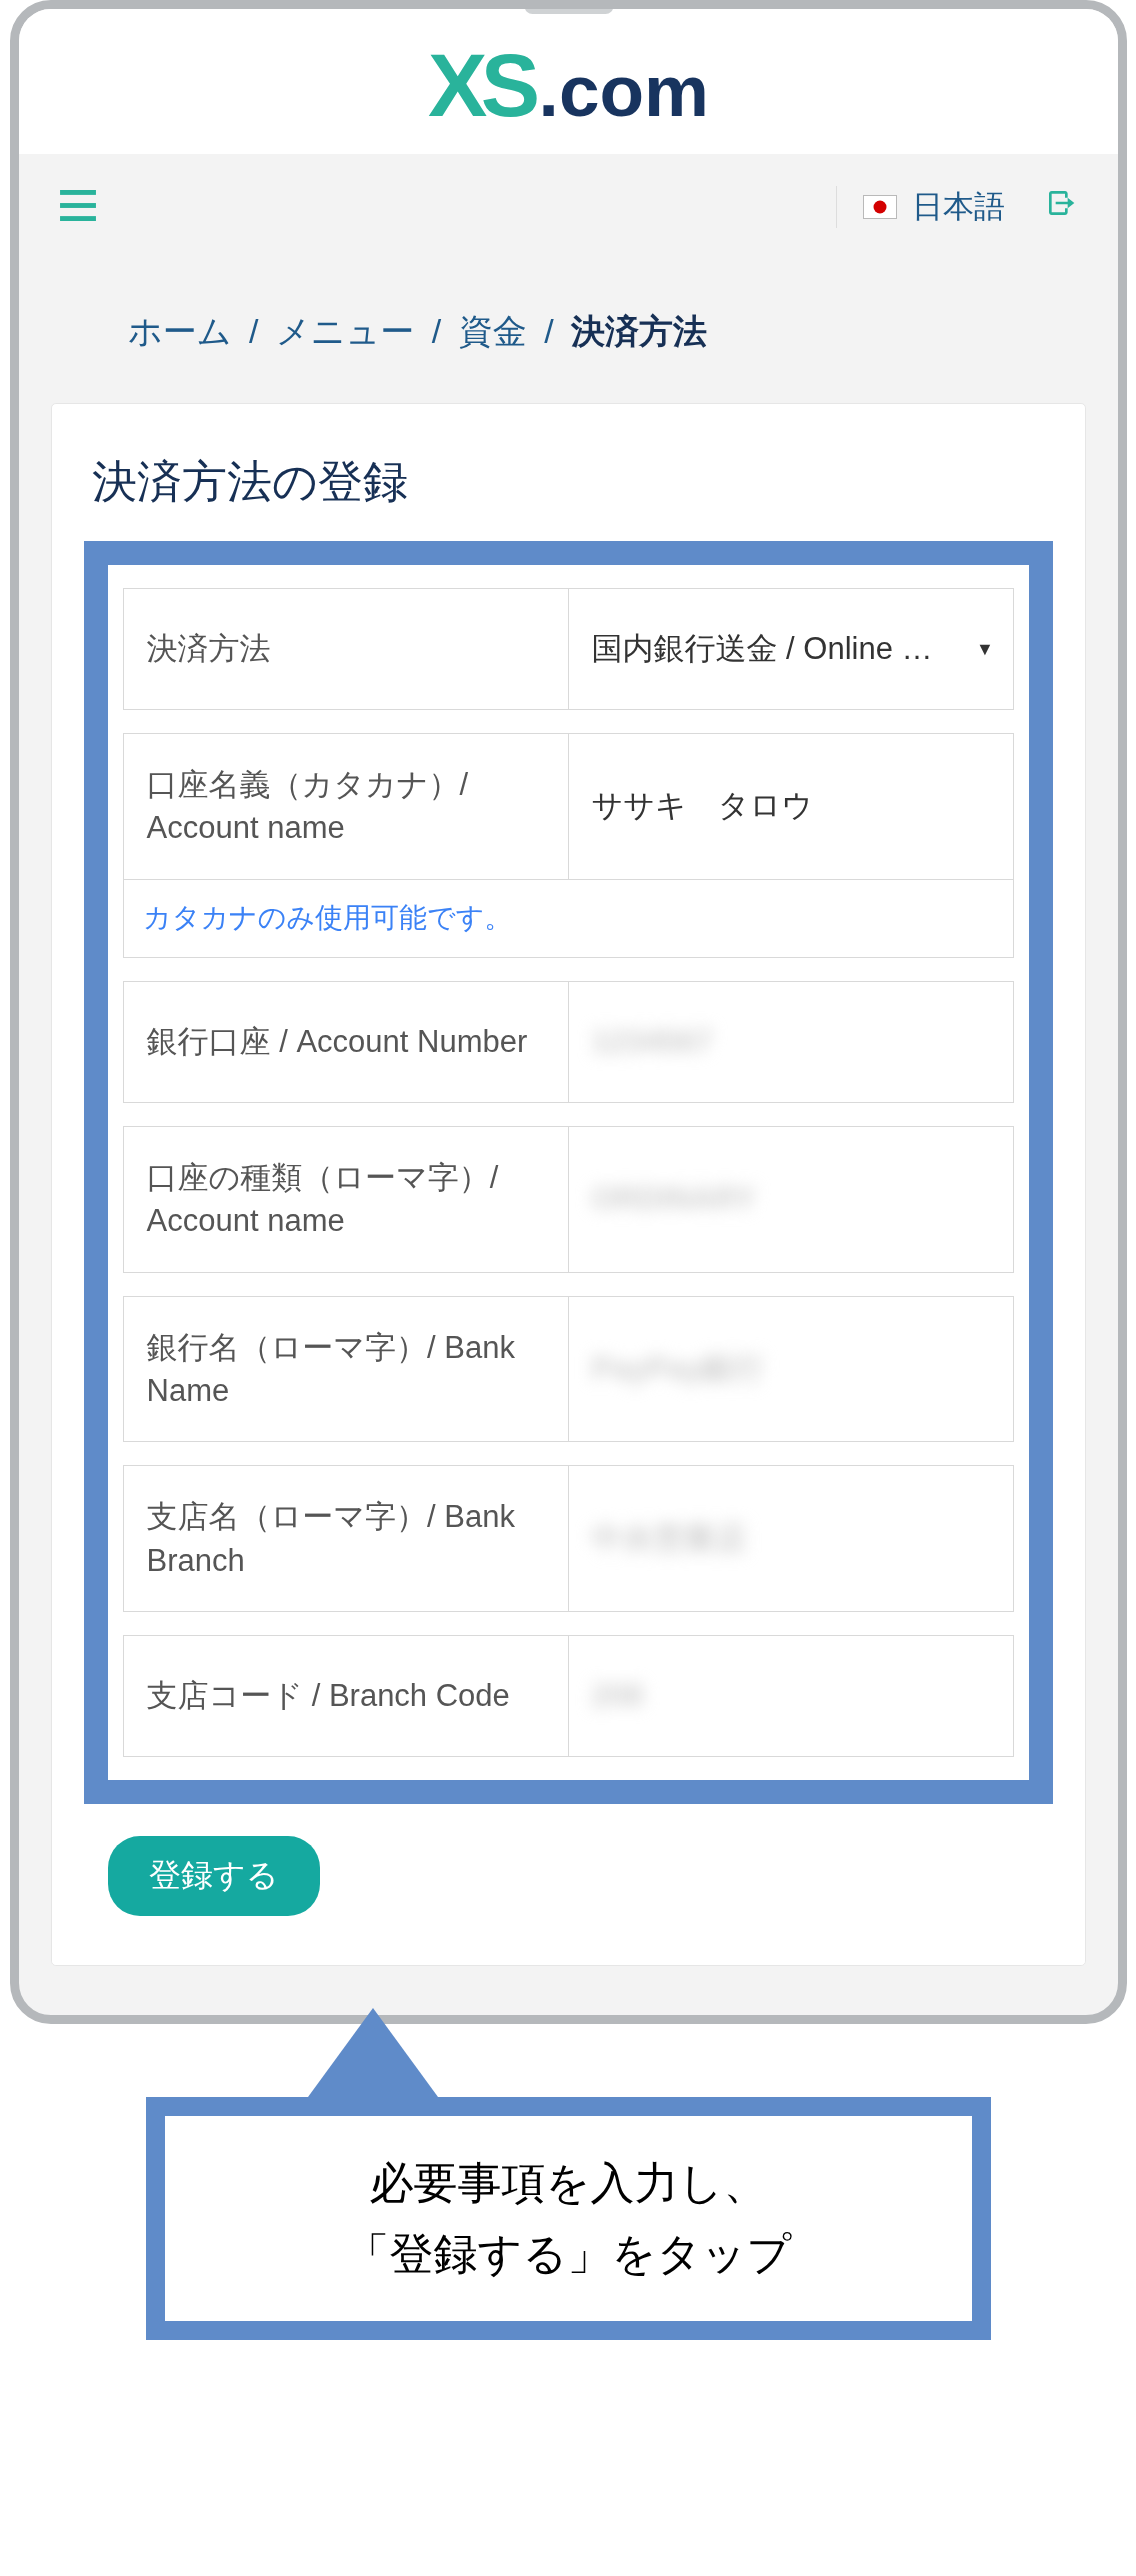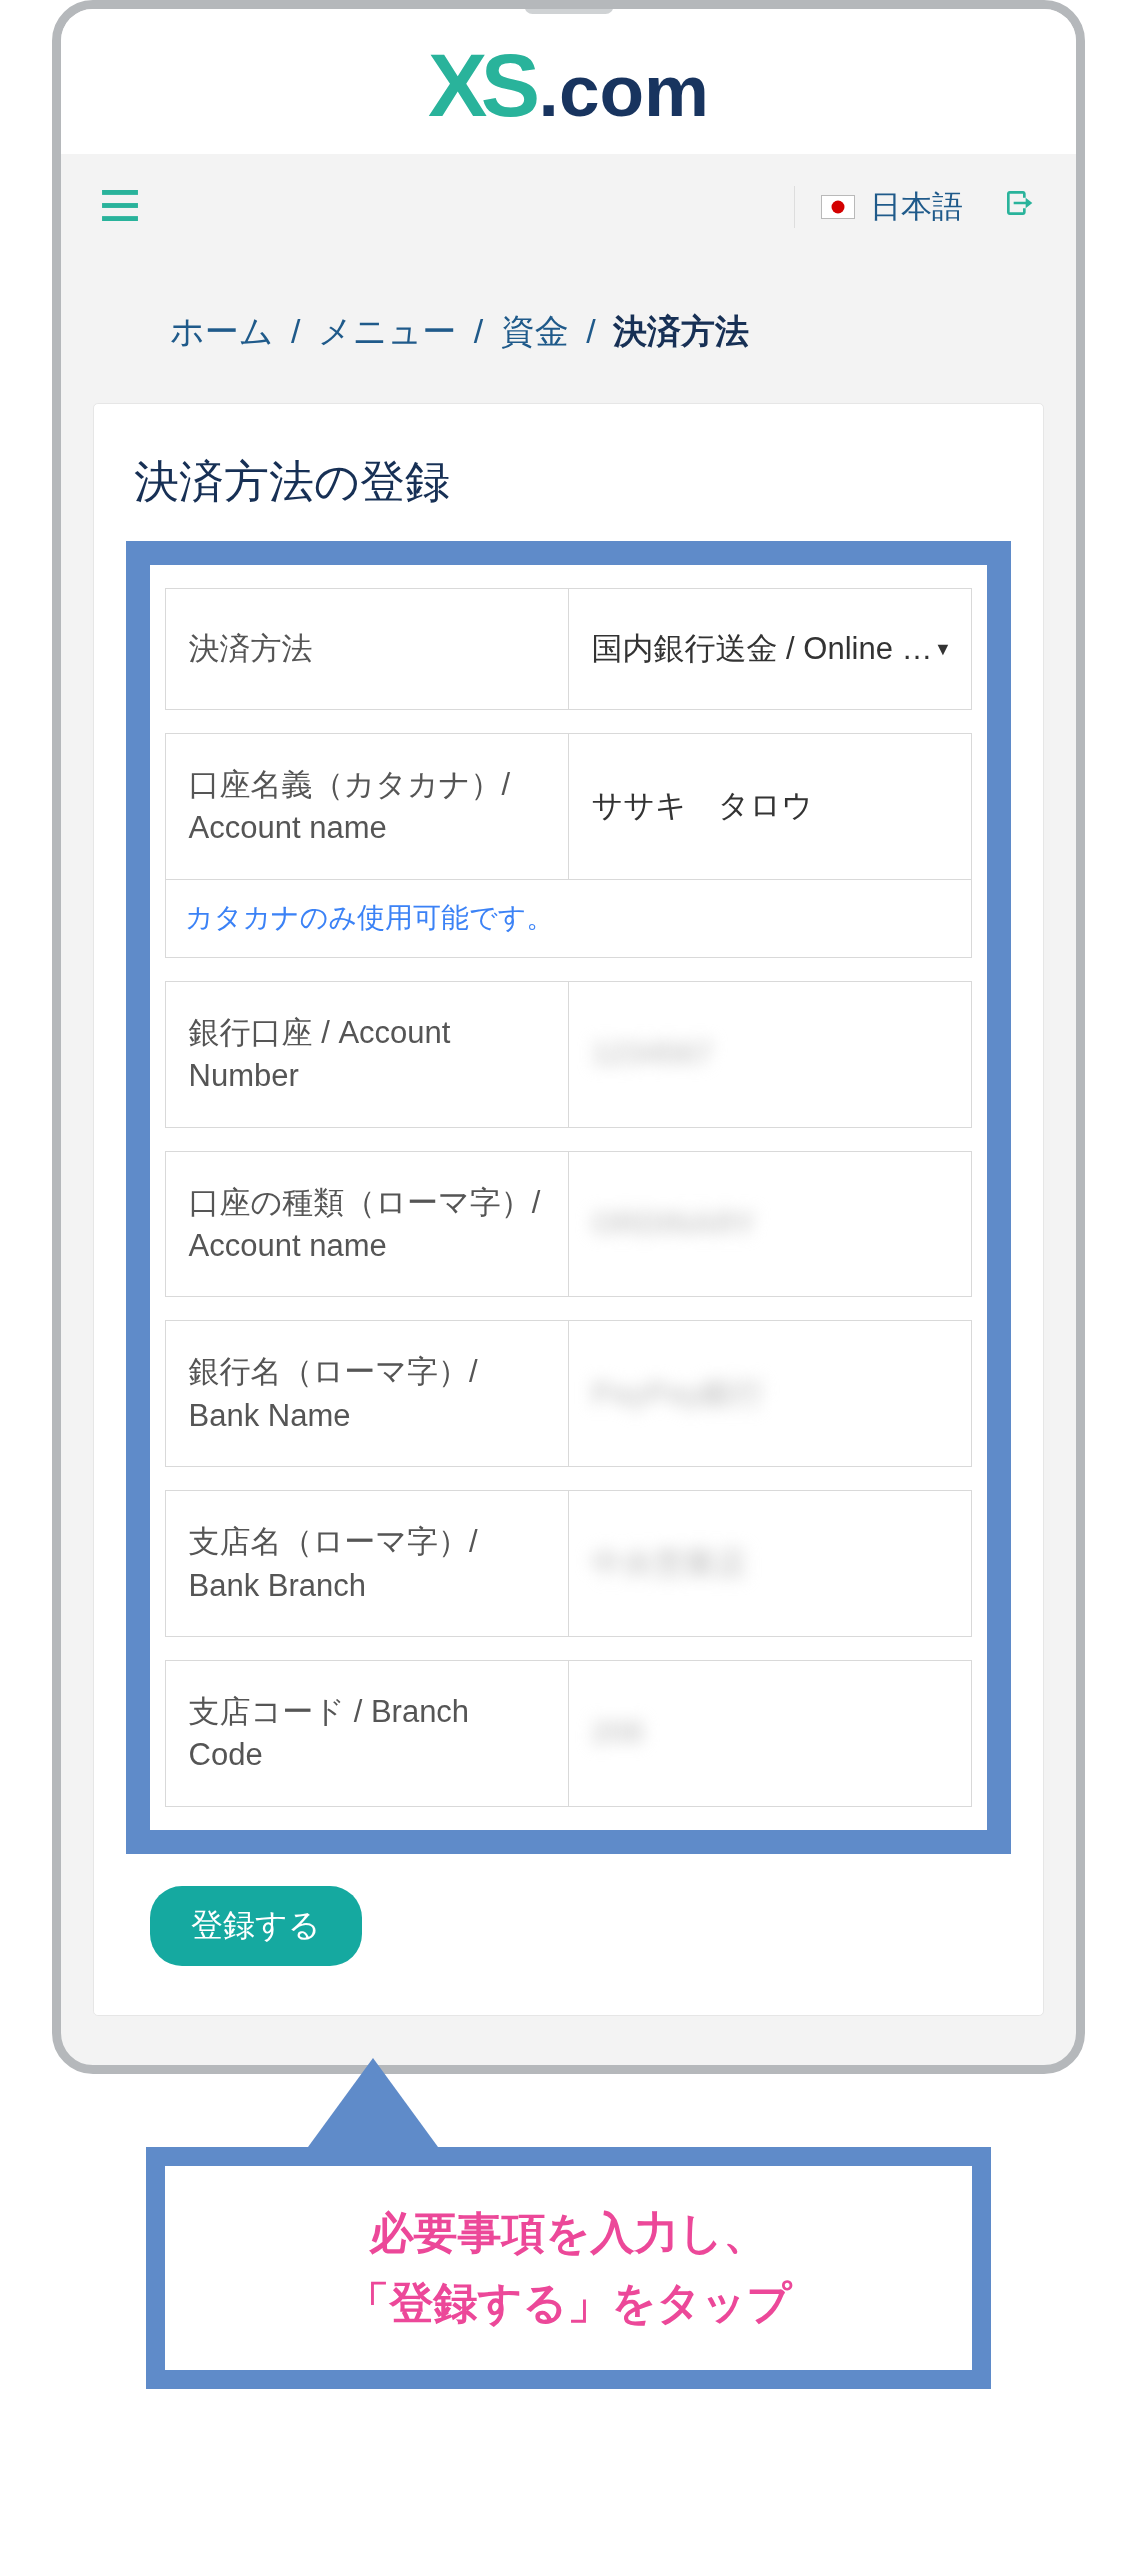--- a/index.html
+++ b/index.html
@@ -9,21 +9,21 @@
     width: 1137px;
     margin: 0 auto;
   }
   .device-frame {
     border: 9.7px solid #b5b8bb;
     border-radius: 41px;
     overflow: hidden;
     position: relative;
     background: #f3f3f3;
     margin: 0 auto;
-    width: 1033px;
+    width: 1117px;
   }
   .speaker-slot {
     position: absolute;
     top: -6.5px;
     left: 50%;
     transform: translateX(-50%);
     width: 89px;
     height: 11.4px;
     background: #cfd2d4;
     border-radius: 0 0 8px 8px;
@@ -207,22 +207,22 @@
     margin-left: 162px;
   }
   .callout-box {
     background: #ffffff;
     border: 19.5px solid #5f8bc9;
     padding: 32px 32px;
     text-align: center;
   }
   .callout-box p {
     font-size: 44px;
-    font-weight: 700;
-    color: #ec4899;
+    font-weight: 400;
+    color: #000000;
     line-height: 1.6;
   }
 </style>
 </head>
 <body>
 
 <div class="device-frame">
   <div class="speaker-slot"></div>
 
   <div class="logo-bar">

